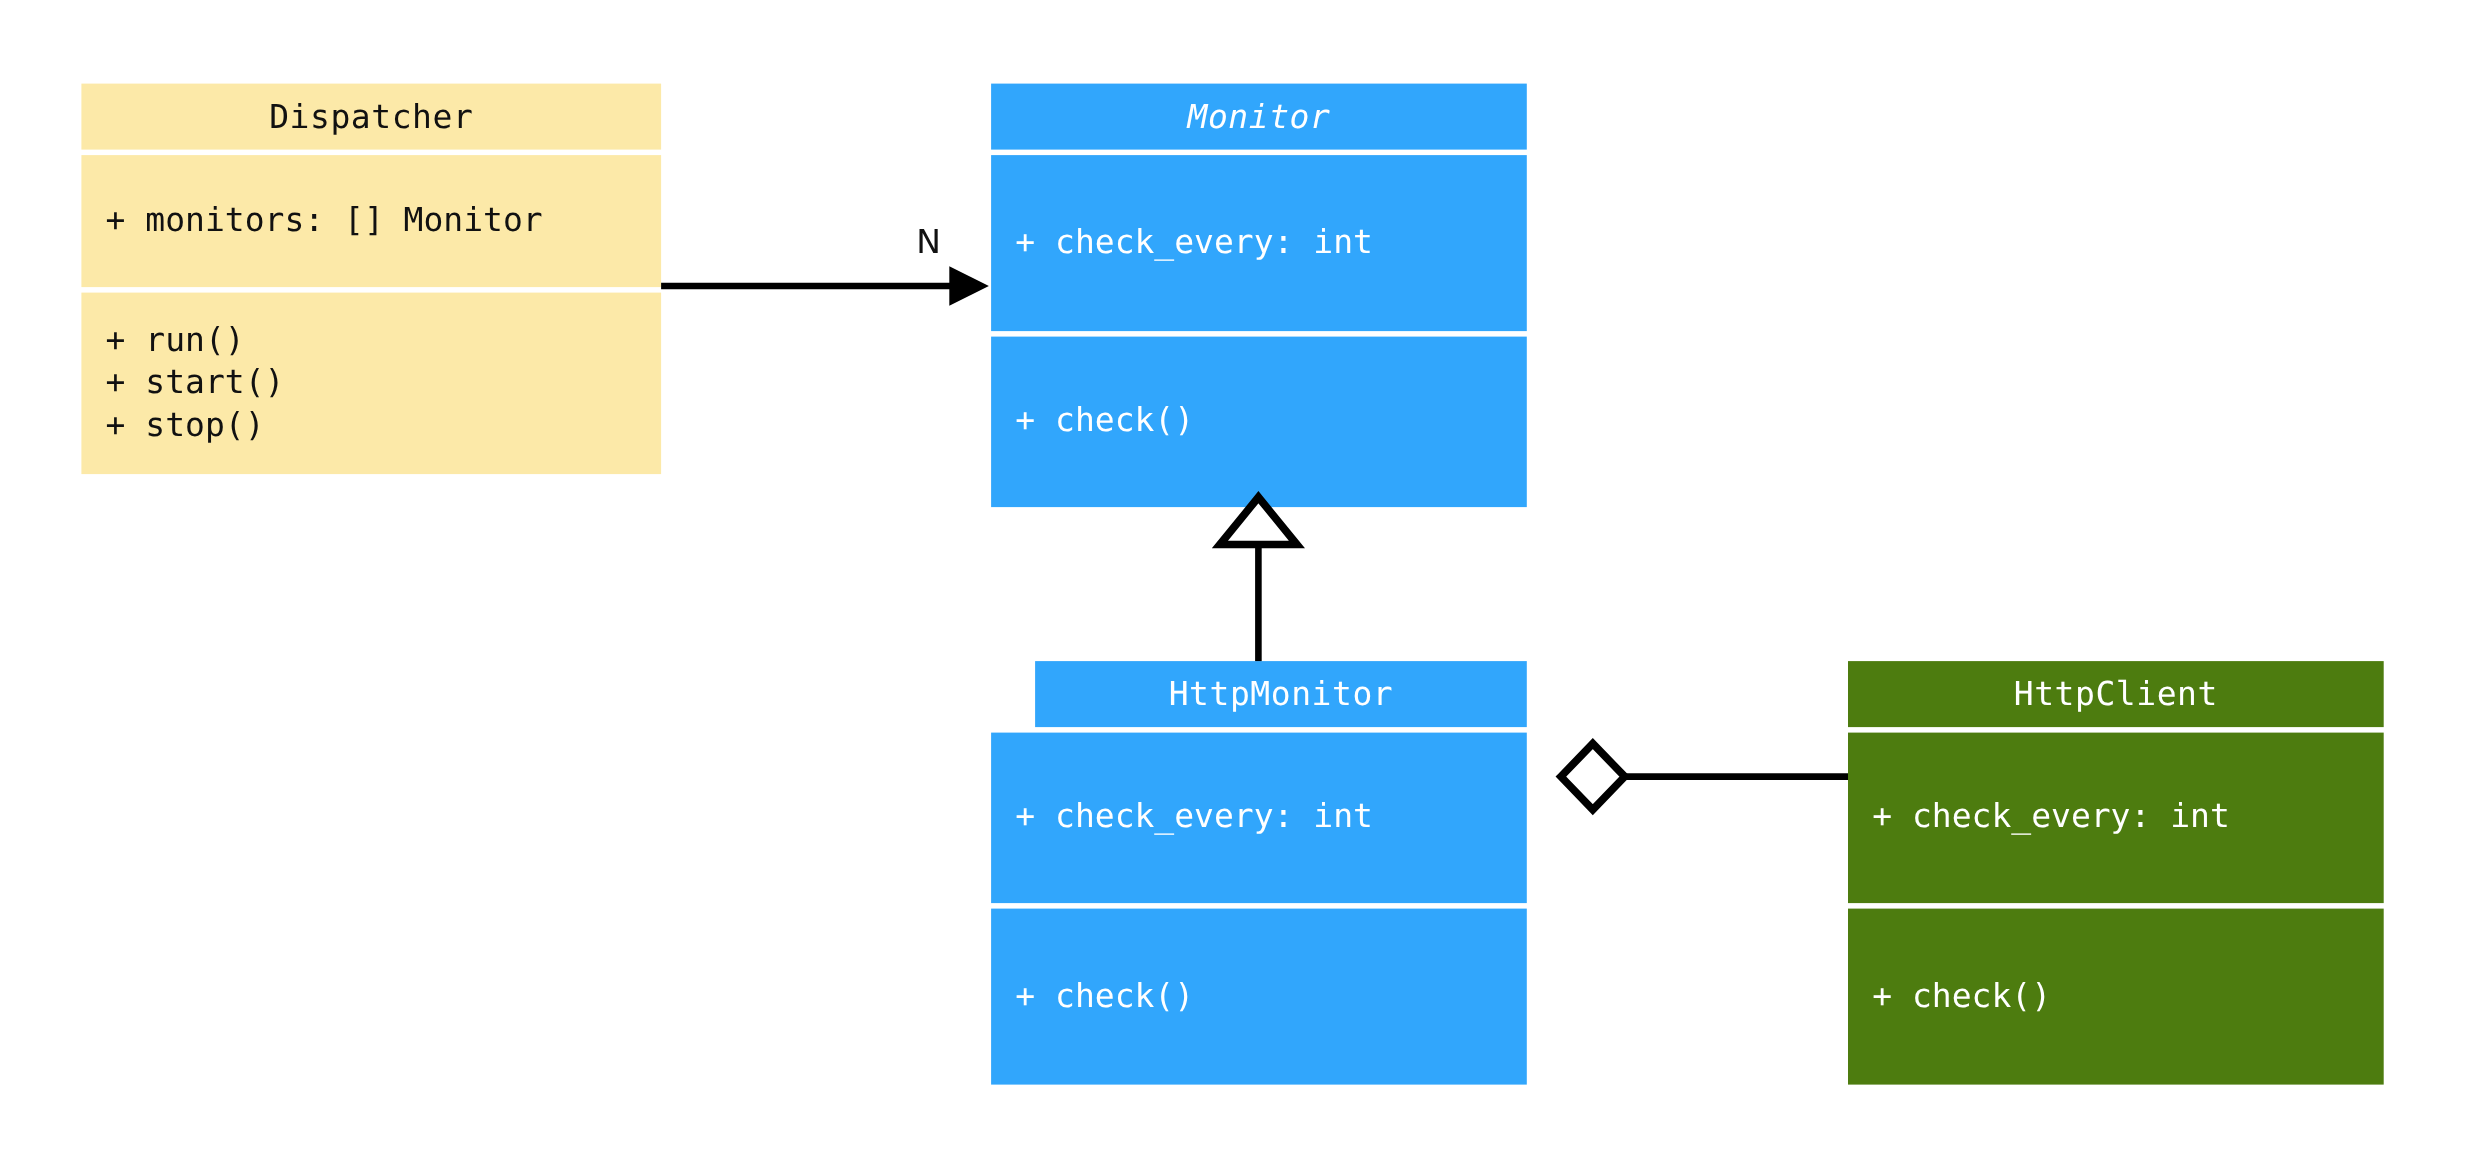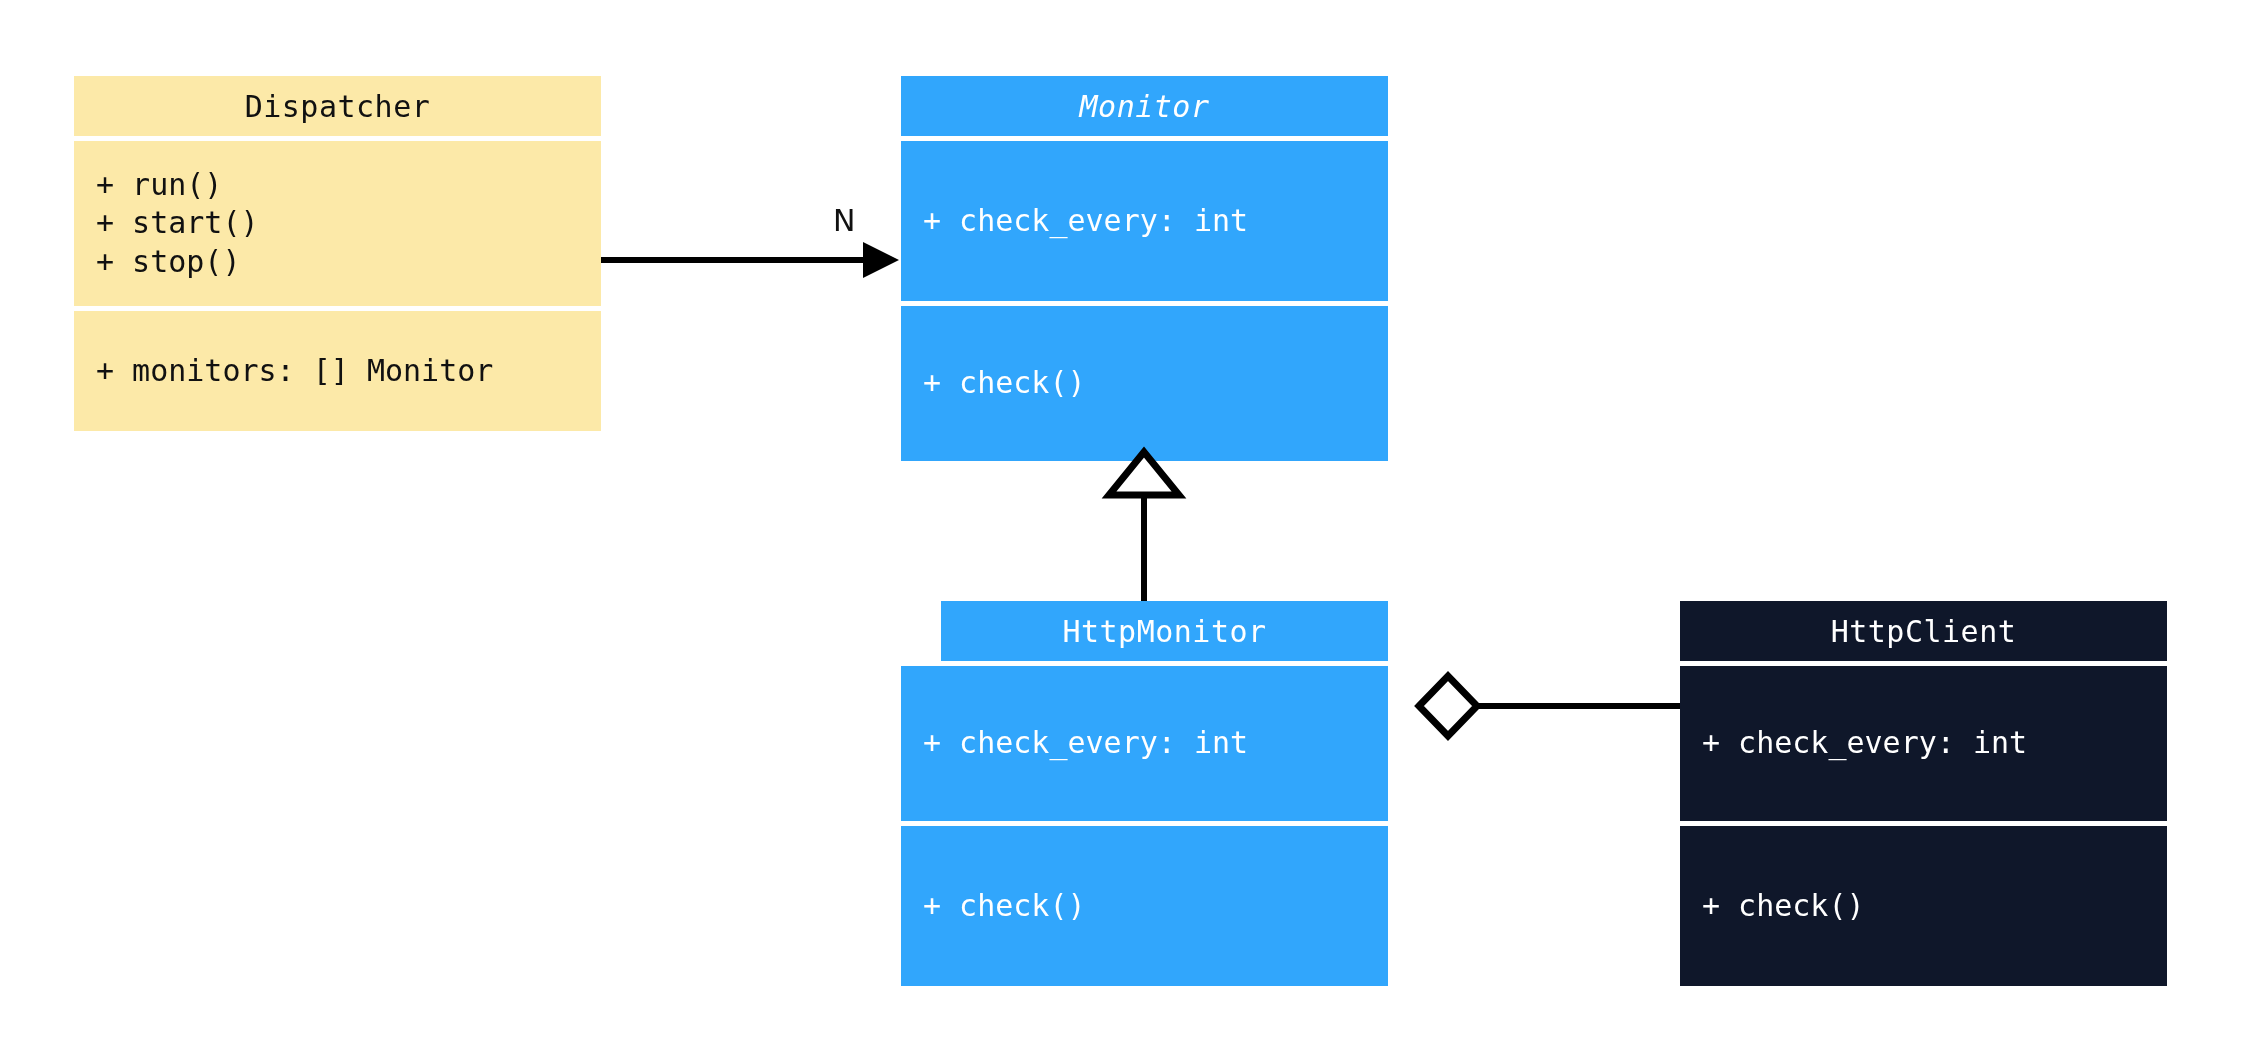--- a/index.html
+++ b/index.html
@@ -27,21 +27,21 @@
   .cls-name.abstract{font-style:italic;}
   .member{font-size:30px;white-space:pre;line-height:1.28;}
 
   
   .theme-yellow .compartment{background:#fce9a8;}
   .theme-yellow .cls-name,.theme-yellow .member{color:#111111;}
   
   .theme-blue .compartment{background:#31a6fc;}
   .theme-blue .cls-name,.theme-blue .member{color:#ffffff;}
   
-  .theme-green .compartment{background:#0f172a;}
+  .theme-green .compartment{background:#4d7c0f;}
   .theme-green .cls-name,.theme-green .member{color:#ffffff;}
 
   
   #box-dispatcher{left:74px;top:76px;width:527px;}
   #box-dispatcher .c0{height:60px;}
   #box-dispatcher .c1{height:120px;}
   #box-dispatcher .c2{height:165px;}
 
   #box-monitor{left:901px;top:76px;width:487px;}
   #box-monitor .c0{height:60px;text-align:right;}
@@ -69,27 +69,27 @@
 </style>
 </head>
 <body>
 
 <div id="canvas">
 
   <div class="uml-class theme-yellow" id="box-dispatcher">
     <div class="compartment title c0">
       <span class="cls-name">Dispatcher</span>
     </div>
+    <div class="compartment members c1">
+      <span class="member">+ monitors: [] Monitor</span>
+    </div>
     <div class="compartment members c2">
       <span class="member">+ run()</span>
       <span class="member">+ start()</span>
       <span class="member">+ stop()</span>
-    </div>
-    <div class="compartment members c1">
-      <span class="member">+ monitors: [] Monitor</span>
     </div>
   </div>
 
   <div class="uml-class theme-blue" id="box-monitor">
     <div class="compartment title c0">
       <span class="cls-name abstract">Monitor</span>
     </div>
     <div class="compartment members c1">
       <span class="member">+ check_every: int</span>
     </div>

